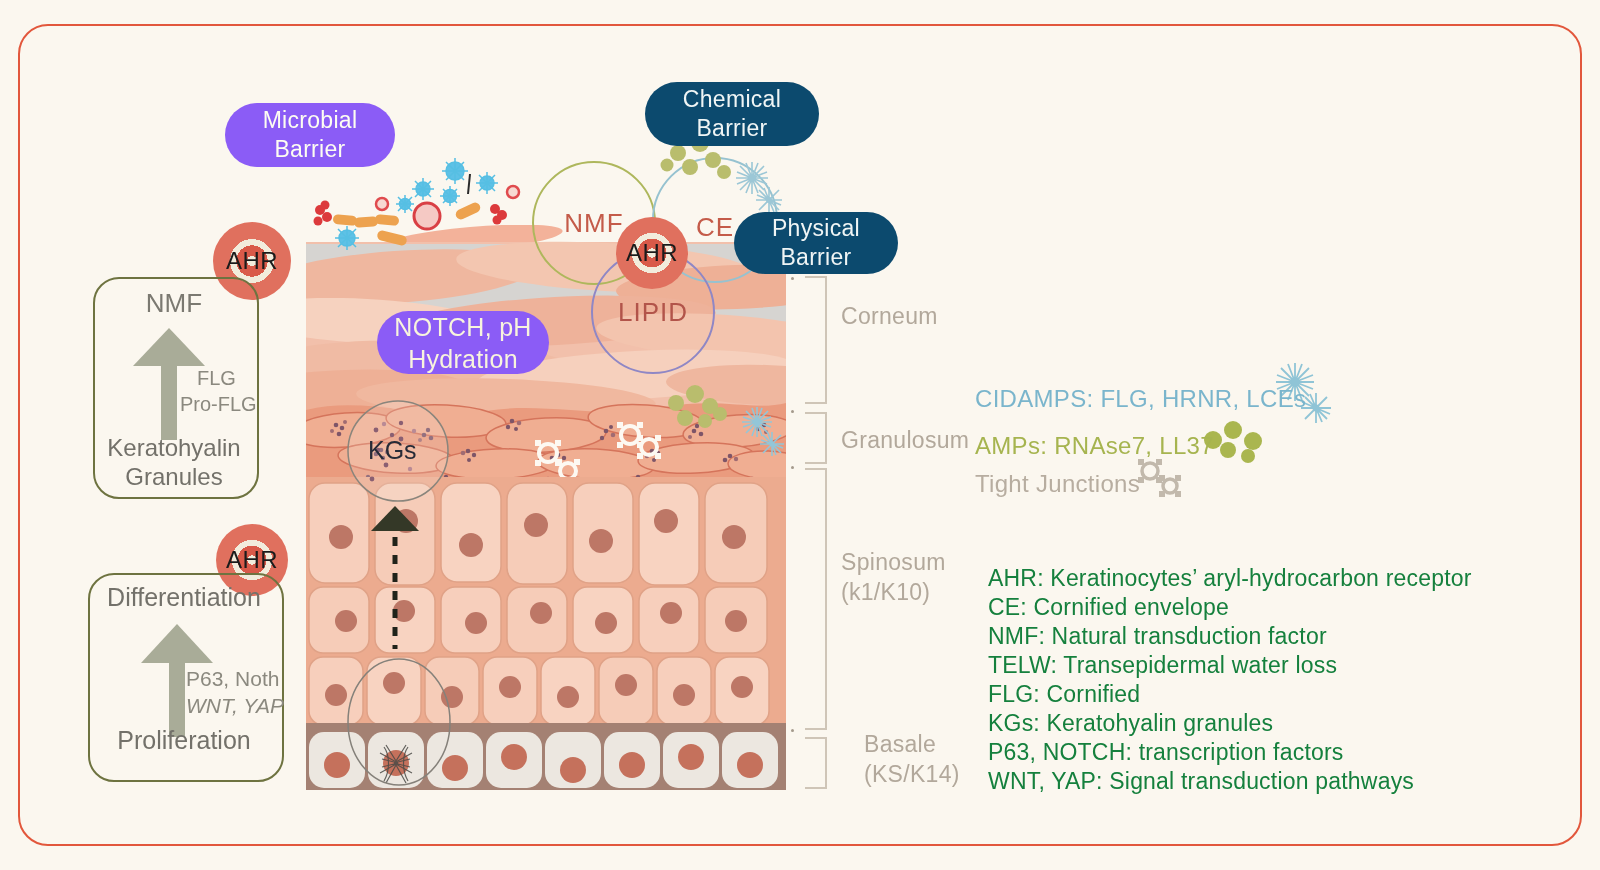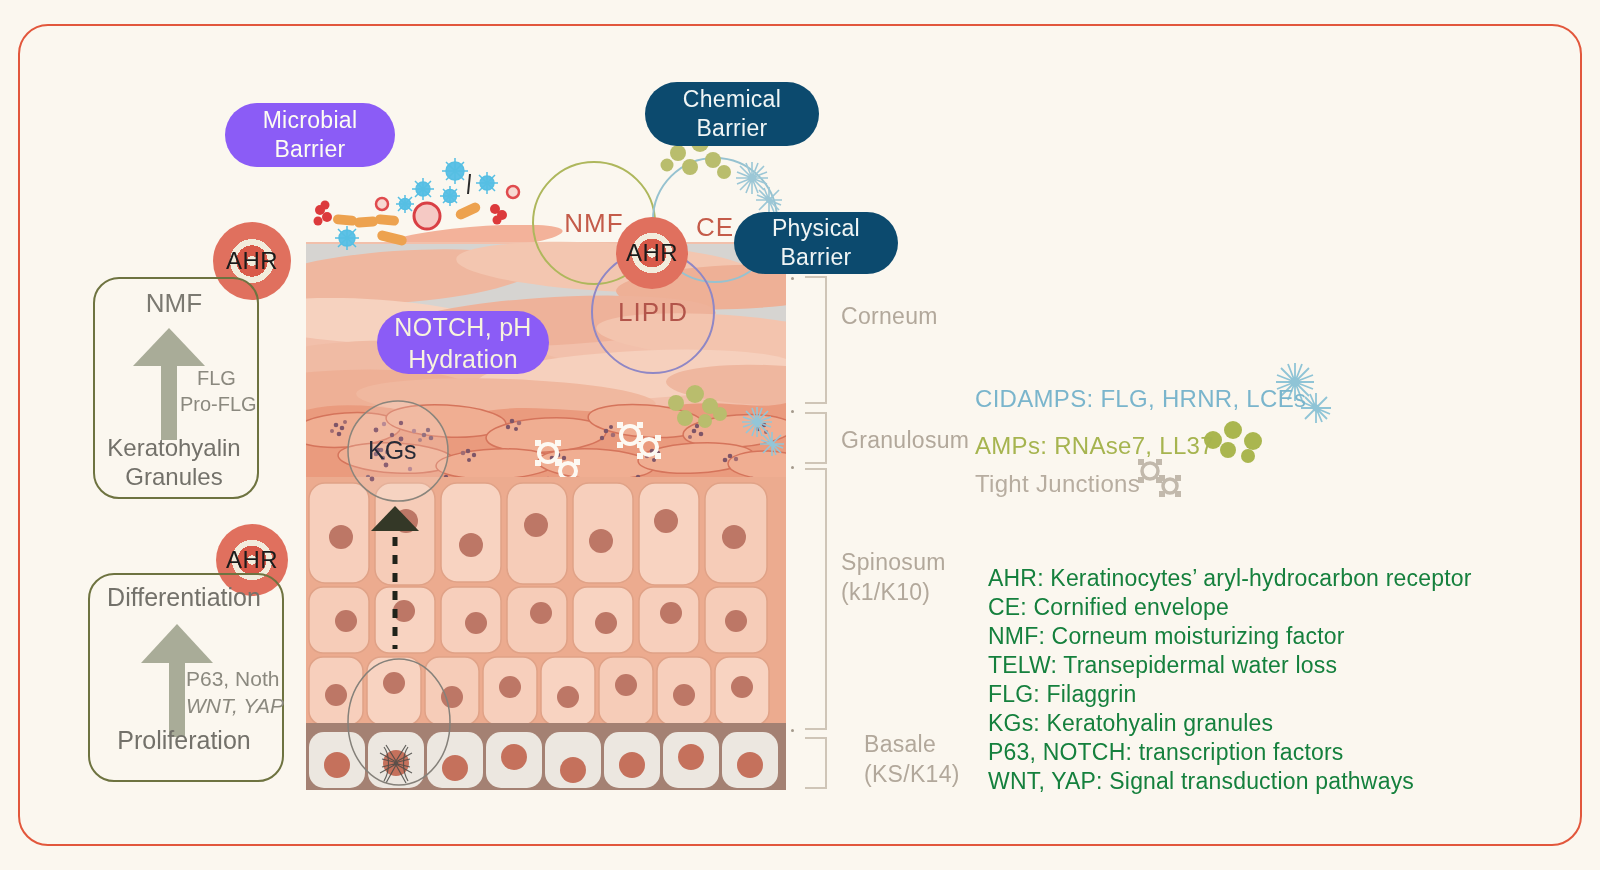--- a/index.html
+++ b/index.html
@@ -522,19 +522,19 @@
   <span>(KS/K14)</span>
 </div>
 
 <div class="info-line" style="left:975px;top:385px;color:#7ab5cc;">CIDAMPS: FLG, HRNR, LCEs</div>
 <div class="info-line" style="left:975px;top:432px;color:#a6b44f;">AMPs: RNAse7, LL37</div>
 <div class="info-line" style="left:975px;top:470px;color:#b7ada0;">Tight Junctions</div>
 
 <div class="legend">
   <div>AHR: Keratinocytes’ aryl-hydrocarbon receptor</div>
   <div>CE: Cornified envelope</div>
-  <div>NMF: Corneum moisturizing factor</div>
+  <div>NMF: Natural transduction factor</div>
   <div>TELW: Transepidermal water loss</div>
-  <div>FLG: Filaggrin</div>
+  <div>FLG: Cornified</div>
   <div>KGs: Keratohyalin granules</div>
   <div>P63, NOTCH: transcription factors</div>
   <div>WNT, YAP: Signal transduction pathways</div>
 </div>
 
 </body></html>

